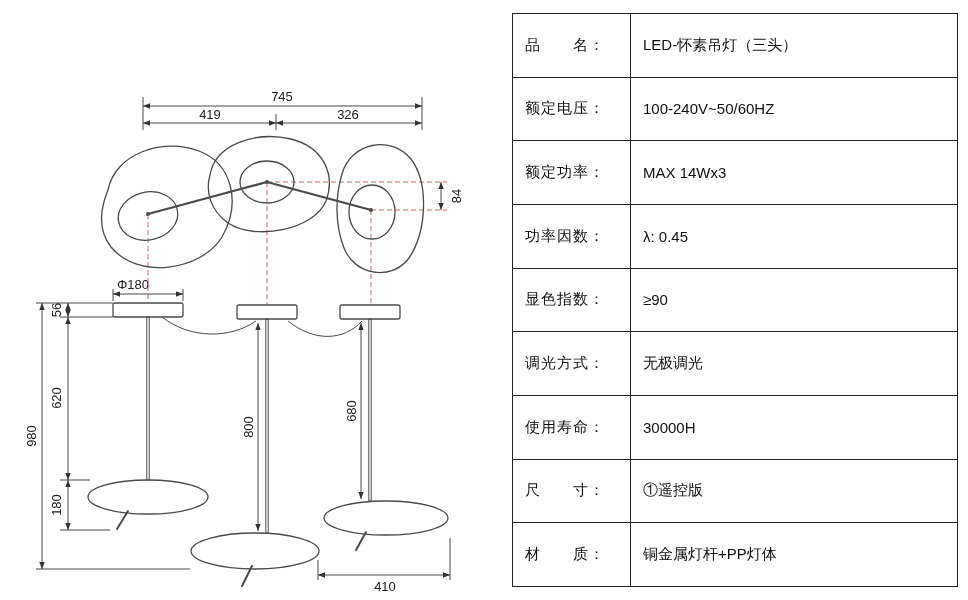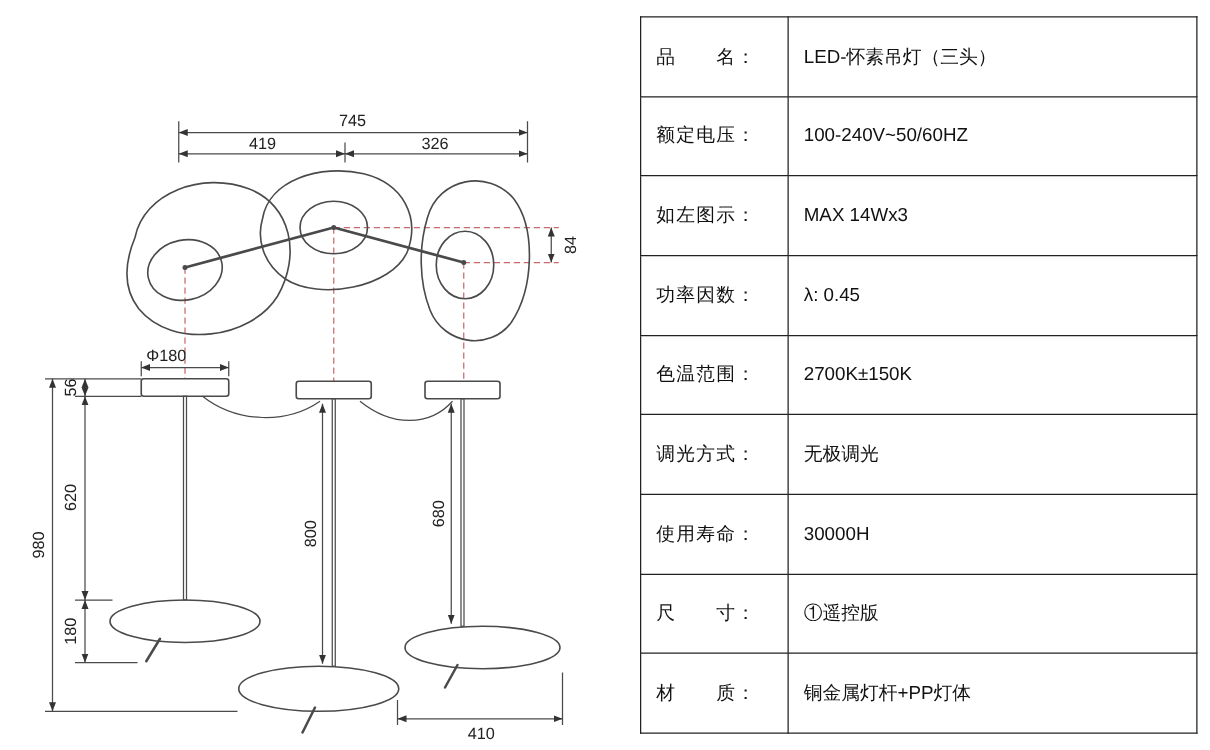--- a/index.html
+++ b/index.html
@@ -122,30 +122,30 @@
       <tbody>
         <tr>
           <td class="lbl">品　　名：</td>
           <td class="val">LED-怀素吊灯（三头）</td>
         </tr>
         <tr>
           <td class="lbl">额定电压：</td>
           <td class="val">100-240V~50/60HZ</td>
         </tr>
         <tr>
-          <td class="lbl">如左图示：</td>
+          <td class="lbl">额定功率：</td>
           <td class="val">MAX 14Wx3</td>
         </tr>
         <tr>
           <td class="lbl">功率因数：</td>
           <td class="val">λ: 0.45</td>
         </tr>
         <tr>
-          <td class="lbl">色温范围：</td>
-          <td class="val">2700K±150K</td>
+          <td class="lbl">显色指数：</td>
+          <td class="val">≥90</td>
         </tr>
         <tr>
           <td class="lbl">调光方式：</td>
           <td class="val">无极调光</td>
         </tr>
         <tr>
           <td class="lbl">使用寿命：</td>
           <td class="val">30000H</td>
         </tr>
         <tr>

